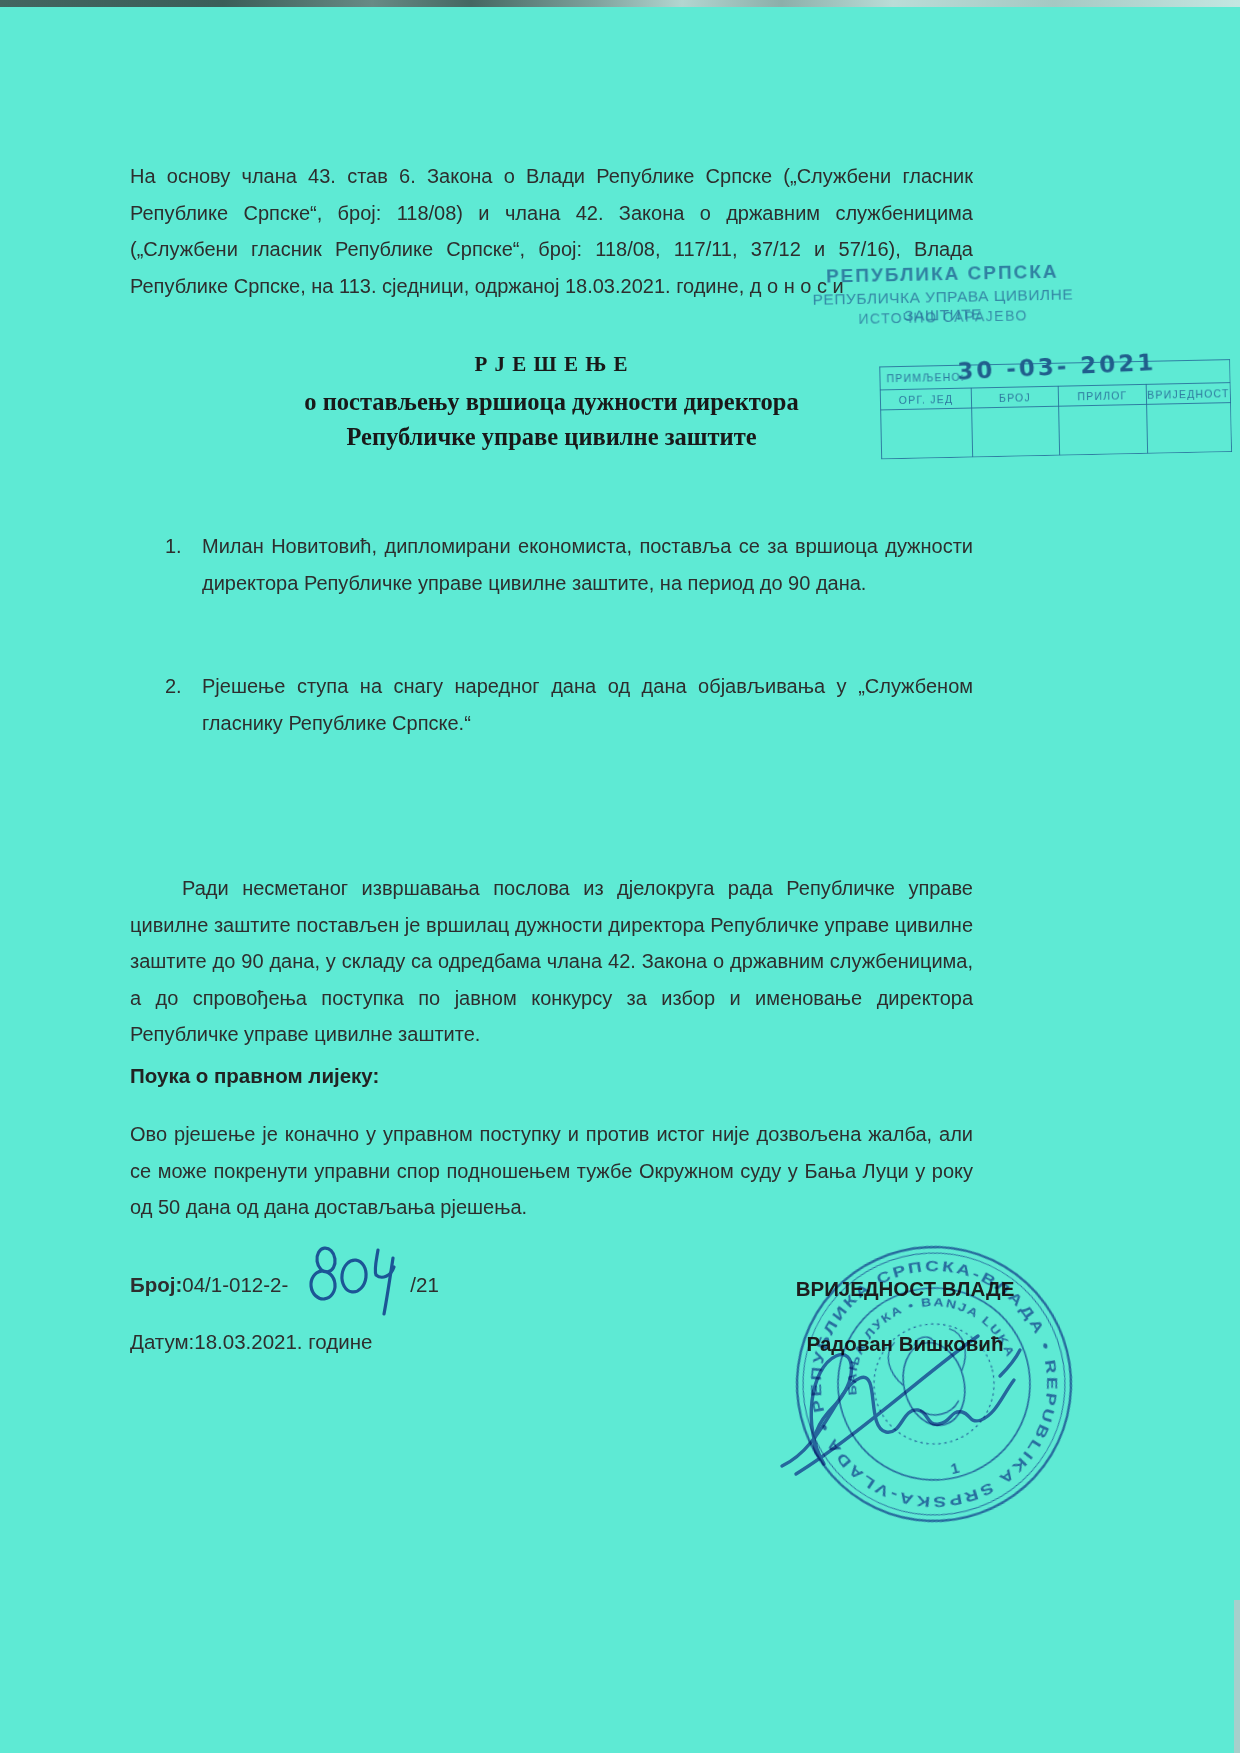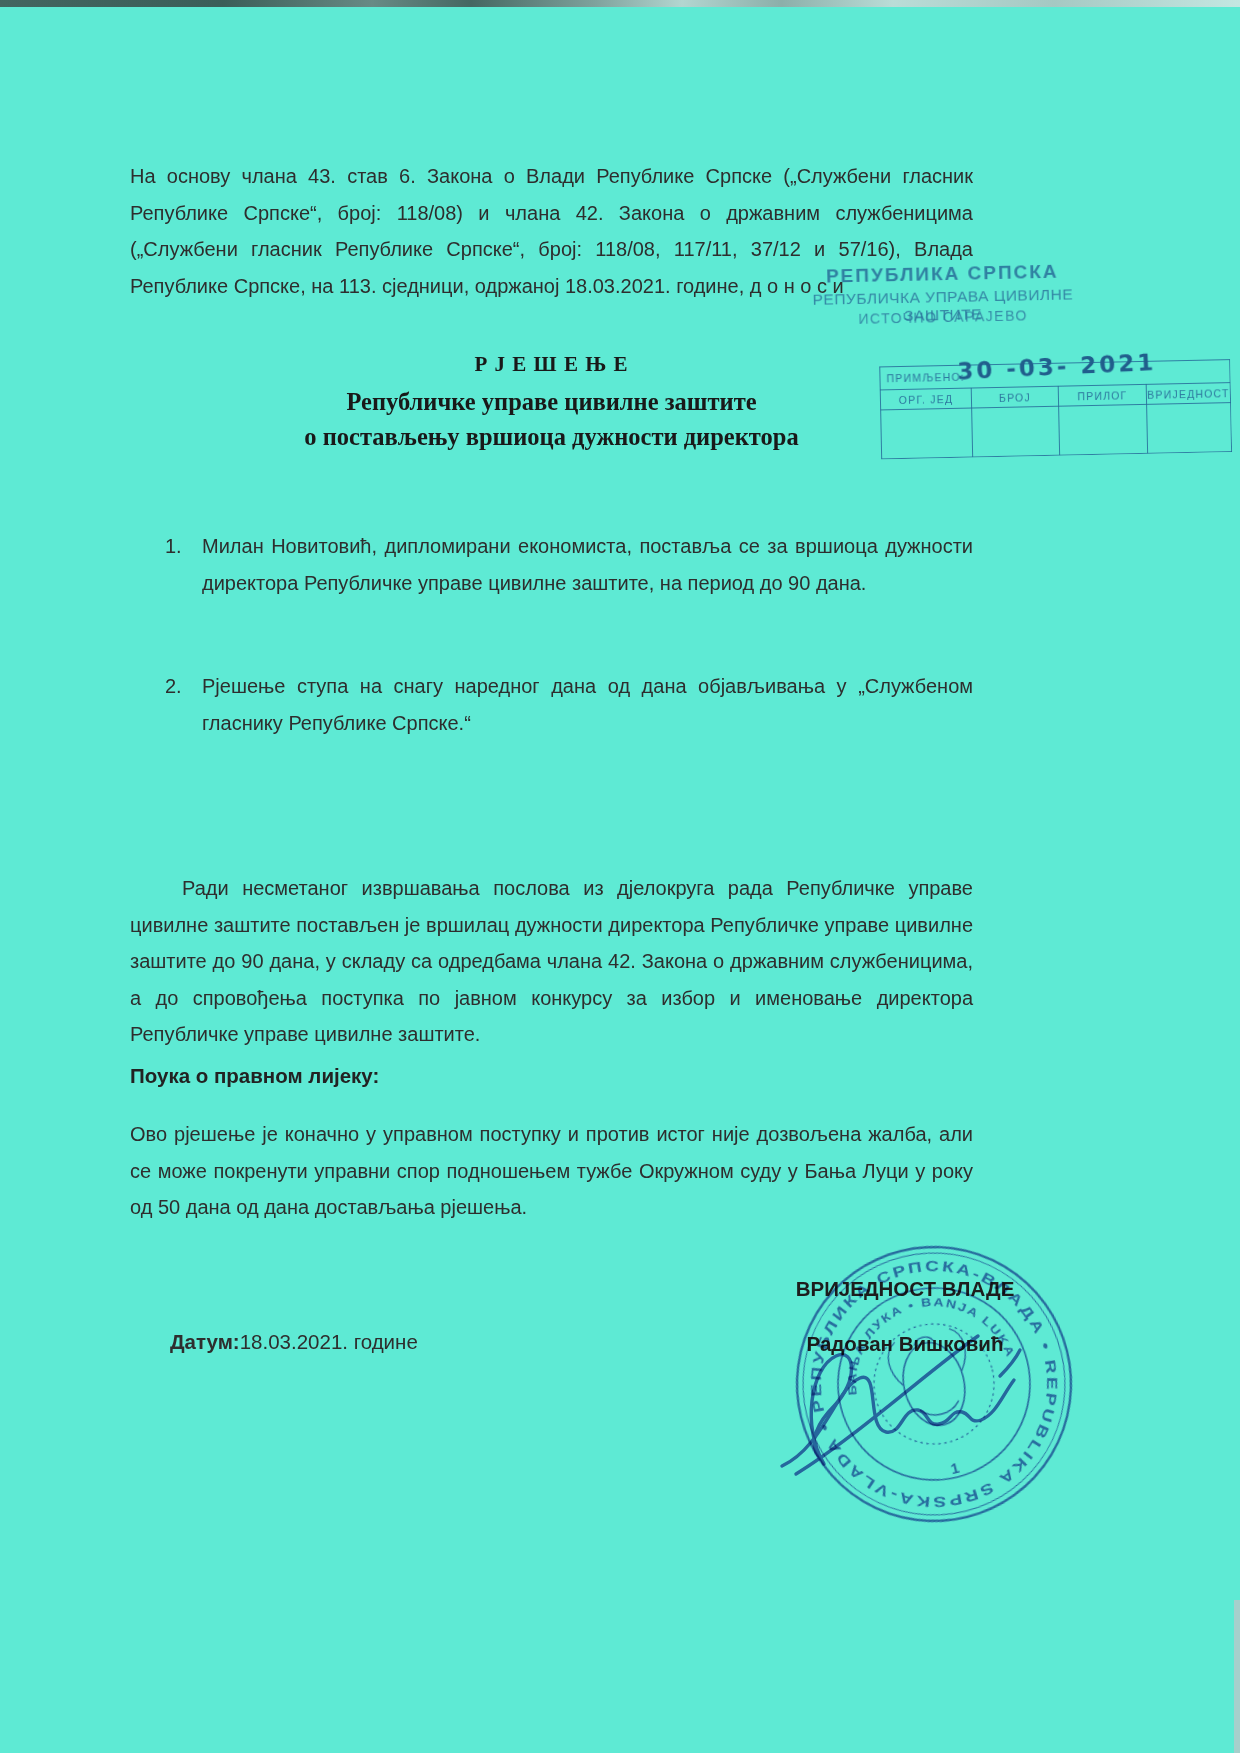--- a/index.html
+++ b/index.html
@@ -60,21 +60,21 @@
   }
   .number-line .lbl{font-weight:bold;}
   .hand-num{
     display:inline-block;vertical-align:middle;
     margin:-34px 10px -18px 8px;
     mix-blend-mode:multiply;
   }
   .date-line{
     position:absolute;left:130px;top:1330px;font-size:20.5px;white-space:nowrap;
   }
-  .date-line .lbl{font-weight:bold;margin-left:40px;}
+  .date-line .lbl{font-weight:normal;}
   .signer-title{
     position:absolute;left:720px;top:1277px;width:370px;
     text-align:center;font-weight:bold;font-size:20.5px;color:#1d1d1d;
   }
   .signer-name{
     position:absolute;left:720px;top:1332px;width:370px;
     text-align:center;font-weight:bold;font-size:20.5px;color:#1d1d1d;
   }
   
   .receipt-stamp{
@@ -150,39 +150,50 @@
         <td></td>
         <td></td>
       </tr>
     </tbody>
       </table>
     <div class="rs-date">30 -03- 2021</div>
   </div>
 
   <div class="title-block">
     <div class="title-main">Р Ј Е Ш Е Њ Е</div>
+    <div class="title-sub">о постављењу вршиоца дужности директора</div>
     <div class="title-sub">Републичке управе цивилне заштите</div>
-    <div class="title-sub">о постављењу вршиоца дужности директора</div>
   </div>
 
   <div class="list-item item-1">
     <span class="num">1.</span>
     <div class="itext">Милан Новитовић, дипломирани економиста, поставља се за вршиоца дужности директора Републичке управе цивилне заштите, на период до 90 дана.</div>
   </div>
 
   <div class="list-item item-2">
     <span class="num">2.</span>
     <div class="itext">Рјешење ступа на снагу наредног дана од дана објављивања у „Службеном гласнику Републике Српске.“</div>
   </div>
 
   <p class="para rationale-body">Ради несметаног извршавања послова из дјелокруга рада Републичке управе цивилне заштите постављен је вршилац дужности директора Републичке управе цивилне заштите до 90 дана, у складу са одредбама члана 42. Закона о државним службеницима, а до спровођења поступка по јавном конкурсу за избор и именовање директора Републичке управе цивилне заштите.</p>
 
   <div class="legal-heading">Поука о правном лијеку:</div>
   <p class="para legal-body">Ово рјешење је коначно у управном поступку и против истог није дозвољена жалба, али се може покренути управни спор подношењем тужбе Окружном суду у Бања Луци у року од 50 дана од дана достављања рјешења.</p>
 
+  <div class="number-line">
+    <span class="lbl">Број:</span><span>04/1-012-2-</span><svg class="hand-num" width="104" height="82" viewBox="0 0 104 82" aria-label="804">
+      <g fill="none" stroke="#3c4fae" stroke-width="3.2" stroke-linecap="round" opacity="0.92">
+        <ellipse cx="30" cy="22" rx="9" ry="12" transform="rotate(-8 30 22)"></ellipse>
+        <ellipse cx="27" cy="47" rx="12" ry="14" transform="rotate(-6 27 47)"></ellipse>
+        <ellipse cx="58" cy="38" rx="12" ry="16" transform="rotate(7 58 38)"></ellipse>
+        <path d="M82,12 C80,24 78,32 80,37 C86,42 95,38 98,29"></path>
+        <path d="M97,20 C94,40 91,60 88,76"></path>
+      </g>
+    </svg><span>/21</span>
+  </div>
 
   <div class="date-line">
     <span class="lbl">Датум:</span><span>18.03.2021. године</span>
   </div>
 
   <div class="signer-title">ВРИЈЕДНОСТ ВЛАДЕ</div>
   <div class="signer-name">Радован Вишковић</div>
 
   <div class="seal-wrap">
     <svg width="292" height="292" viewBox="0 0 292 292">

